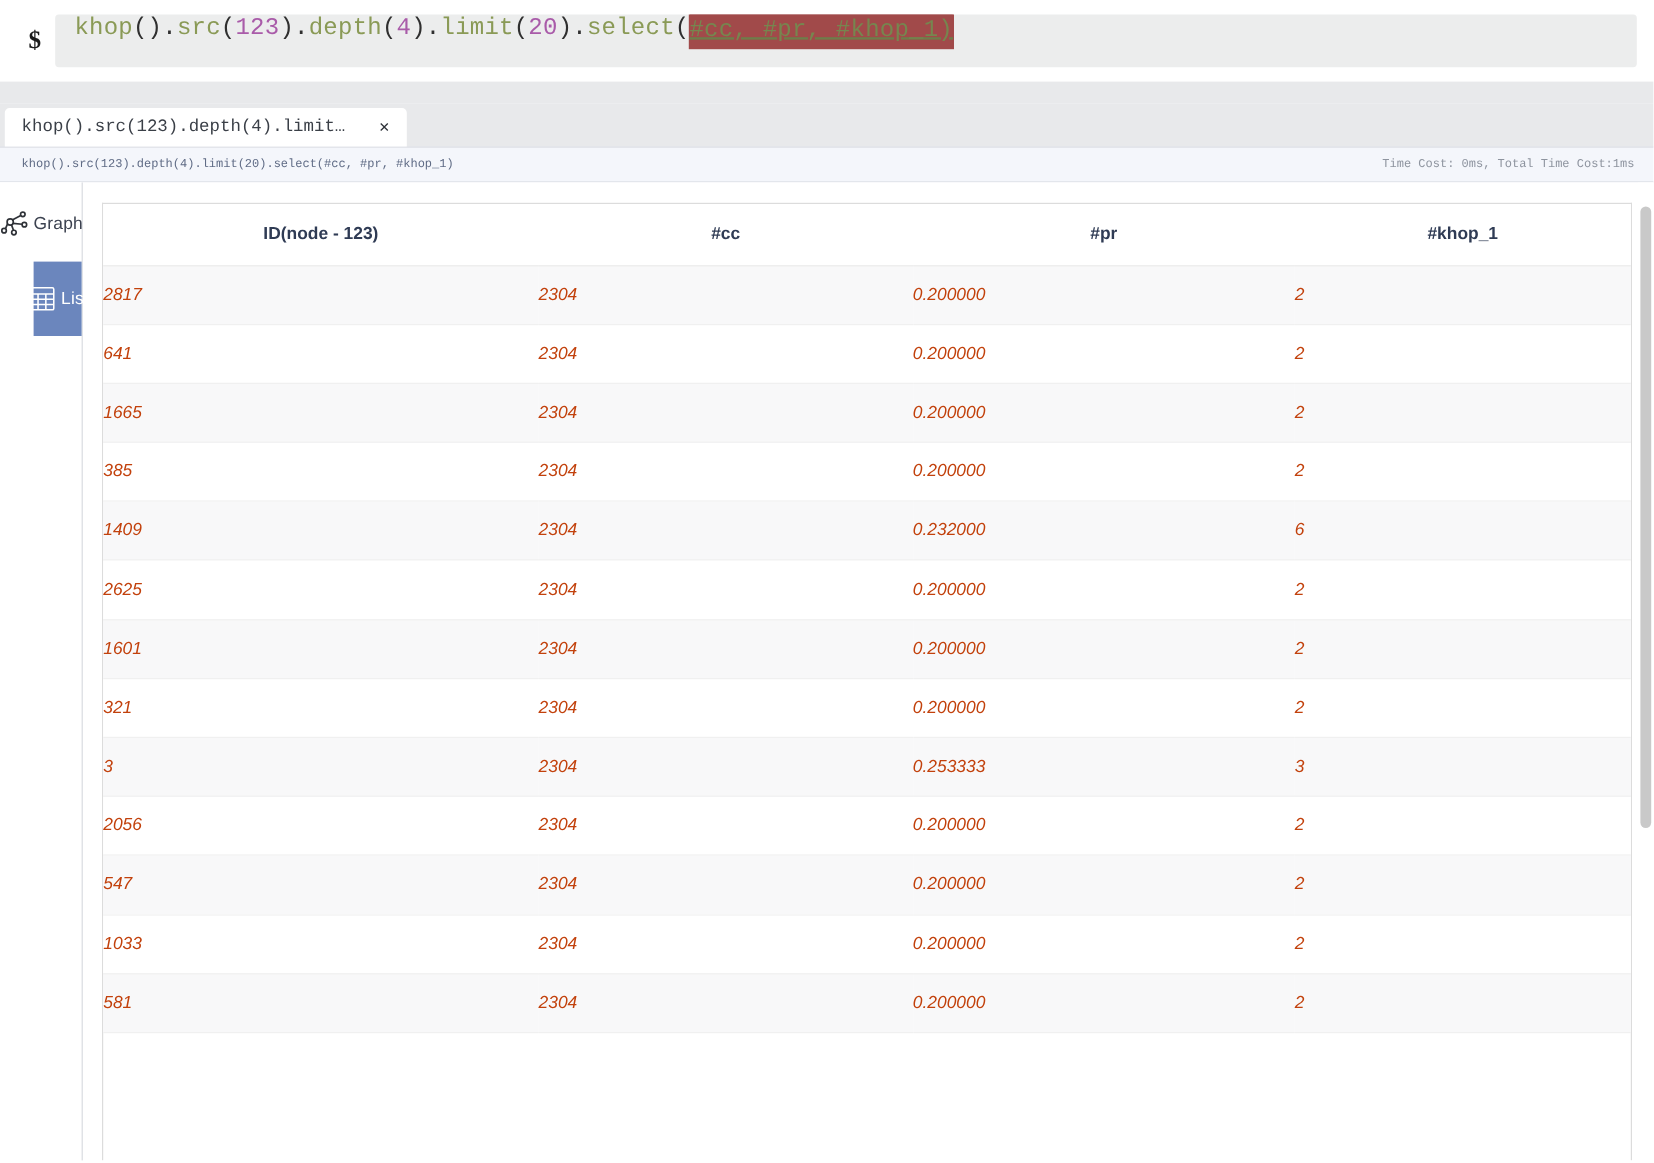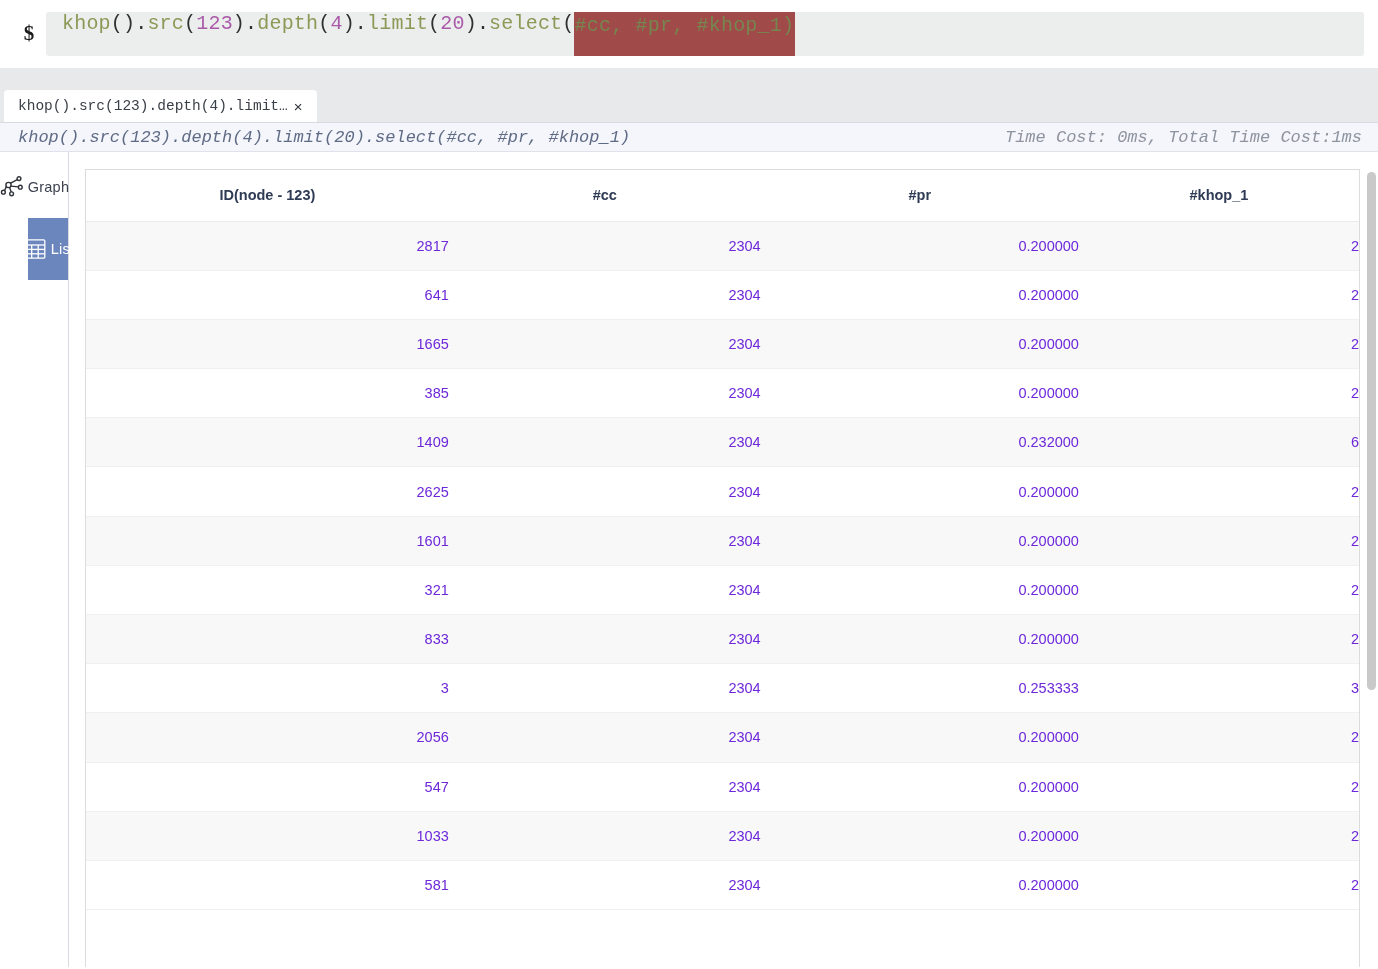--- a/index.html
+++ b/index.html
@@ -42,43 +42,44 @@
     letter-spacing: 0.2px;
     white-space: nowrap;
     overflow: hidden;
   }
   .tok-fn      { color: #8a9a56; }
   .tok-punct   { color: #2f2f2f; }
   .tok-num     { color: #a95ba9; }
   .tok-sel {
     background: #a14a4a;
     color: #6e7d4a;
-    padding: 2px 0 19px 0;
+    padding: 2px 0 3px 0;
     box-shadow: 0 0 0 1px #a14a4a;
+    text-decoration: underline;
   }
   .tok-sel .sel-field { color: #76864f; }
 
   
   .gap-strip { height: 18px; background: #e8e9eb; }
 
   
   .tab-bar {
     height: 36px;
     background: #e8e9eb;
     display: flex;
     align-items: flex-end;
     padding-left: 4px;
   }
   .tab {
     height: 32px;
     background: #ffffff;
     border-radius: 4px 4px 0 0;
     display: flex;
     align-items: center;
-    gap: 4px;
+    gap: 26px;
     padding: 0 12px 0 14px;
     max-width: 370px;
   }
   .tab-label {
     font-family: "Liberation Mono", monospace;
     font-size: 14.5px;
     color: #3a3f47;
     white-space: nowrap;
     overflow: hidden;
   }
@@ -97,23 +98,22 @@
     background: #f4f6fb;
     border-top: 1px solid #d7dae0;
     border-bottom: 1px solid #dfe2e8;
     display: flex;
     align-items: center;
     justify-content: space-between;
     padding: 0 16px 0 18px;
   }
   .echo-query, .echo-time {
     font-family: "Liberation Mono", monospace;
-    font-size: 17px;
+    font-size: 10px;
     white-space: nowrap;
-    font-style: italic;
   }
   .echo-query { color: #5f6b85; }
   .echo-time  { color: #8e949f; }
 
   
   .body-area {
     display: flex;
     height: 815px;
     background: #ffffff;
   }
@@ -162,23 +162,24 @@
     font-size: 14.5px;
     font-weight: bold;
     color: #2f3b54;
     text-align: center;
     background: #ffffff;
     border-bottom: 1px solid #ebebeb;
   }
   tbody td {
     height: 49.2px;
     font-size: 14.5px;
-    color: #6d28d9;
-    text-align: right;
+    color: #c2410c;
+    text-align: left;
     border-bottom: 1px solid #f0f0f0;
+    font-style: italic;
   }
   tbody tr:nth-child(odd)  td { background: #f8f8f9; }
   tbody tr:nth-child(even) td { background: #ffffff; }
 
   .col-id   { width: 28.5%; }
   .col-cc   { width: 24.5%; }
   .col-pr   { width: 25%; }
   .col-khop { width: 22%; }
 
   
@@ -322,26 +323,20 @@
               <td>0.200000</td>
               <td>2</td>
             </tr>
             <tr>
               <td>321</td>
               <td>2304</td>
               <td>0.200000</td>
               <td>2</td>
             </tr>
             <tr>
-              <td>833</td>
-              <td>2304</td>
-              <td>0.200000</td>
-              <td>2</td>
-            </tr>
-            <tr>
               <td>3</td>
               <td>2304</td>
               <td>0.253333</td>
               <td>3</td>
             </tr>
             <tr>
               <td>2056</td>
               <td>2304</td>
               <td>0.200000</td>
               <td>2</td>

